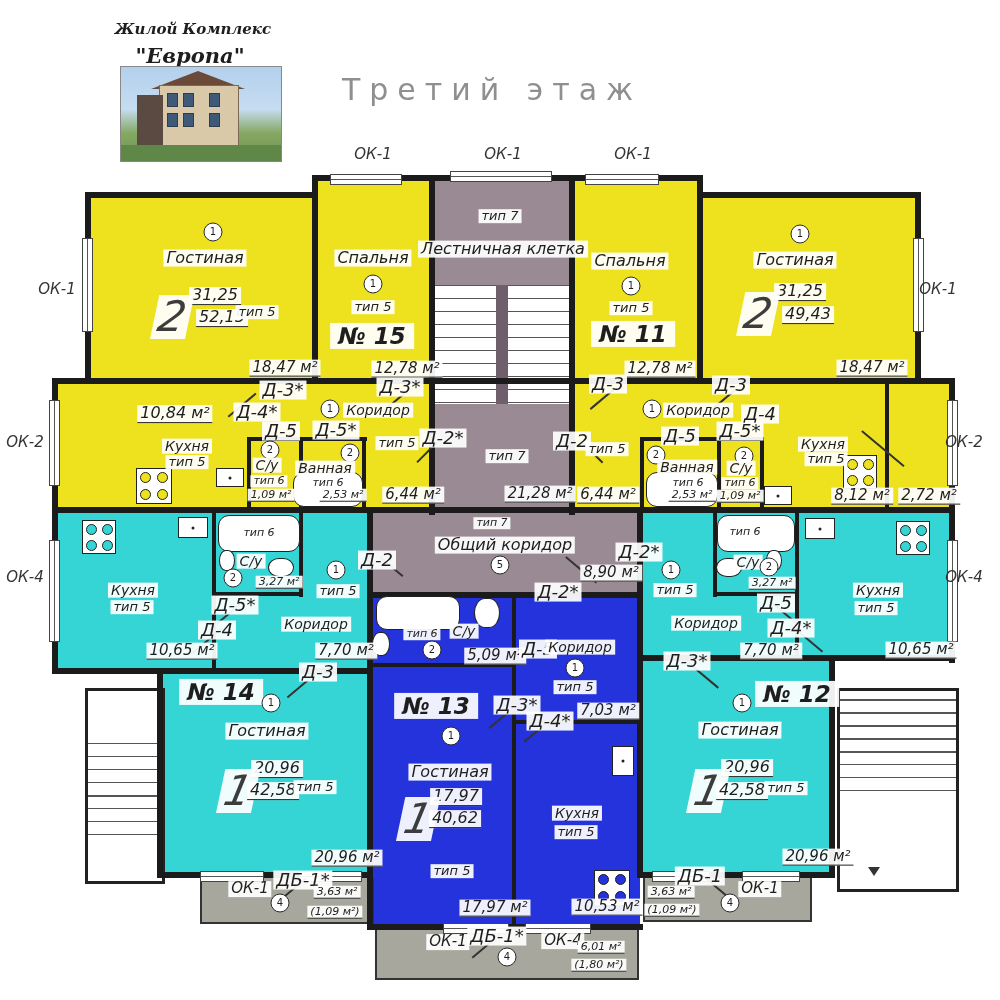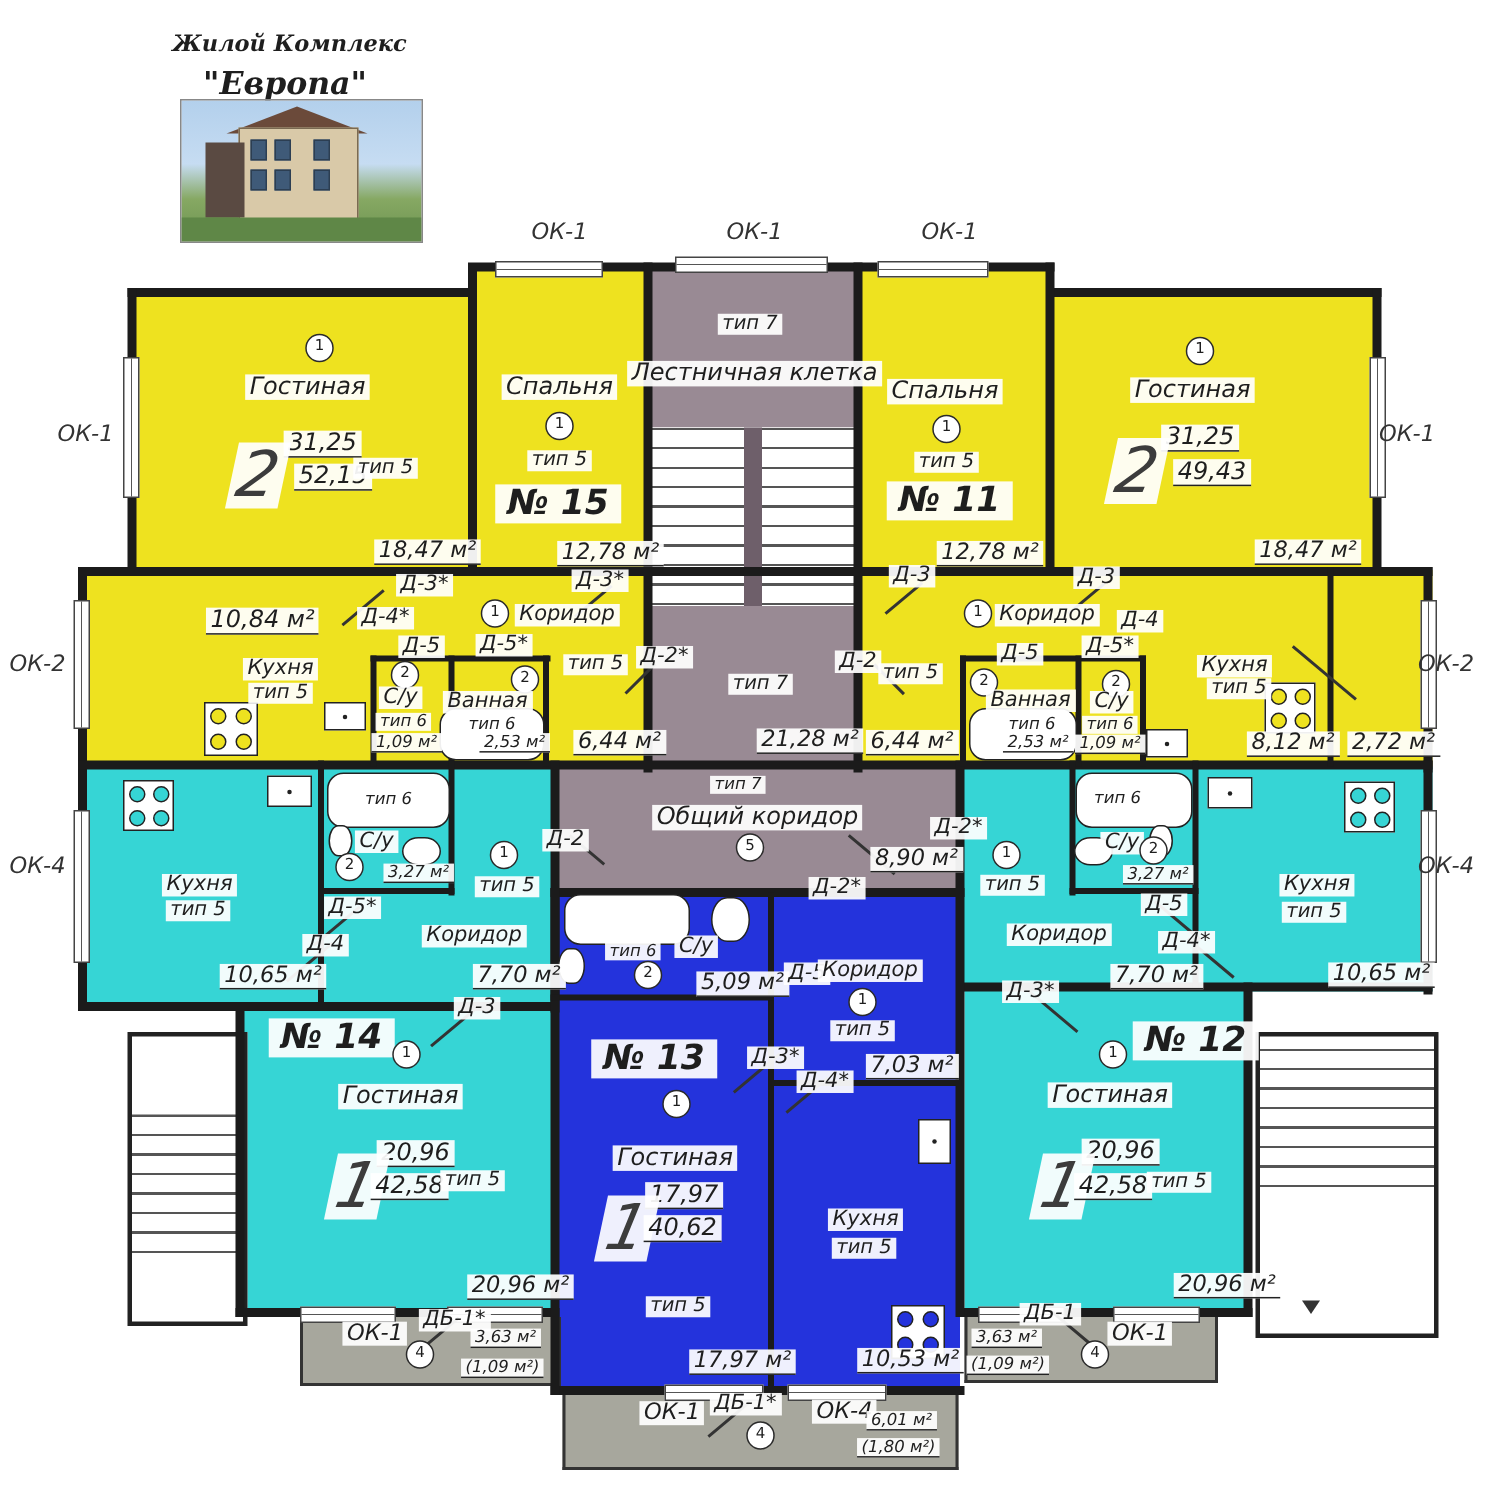--- a/index.html
+++ b/index.html
@@ -18,21 +18,21 @@
   .wlp{font-size:15px;}
   .rm{font-size:16px;}
   .rms{font-size:14px;}
   .tp{font-size:13px;}
   .tps{font-size:11px;}
   .ar{font-size:15px;border-bottom:1.5px solid #222;}
   .ars{font-size:11px;border-bottom:1.5px solid #222;}
   .aru{font-size:16px;border-bottom:1.5px solid #222;}
   .bgn{font-size:42px;color:#3c3c3c;transform:translate(-50%,-50%) skewX(-12deg);padding:0 4px;}
   .ap{font-size:23px;font-weight:bold;padding:1px 8px;}
-  .dr{font-size:14px;}
+  .dr{font-size:18px;}
   .ci{width:17px;height:17px;border:1.5px solid #2a2a2a;border-radius:50%;font-size:10px;
       font-style:normal;display:flex;align-items:center;justify-content:center;background:#fff;padding:0;}
   .title{font-size:30px;letter-spacing:9px;color:#8f8f8f;background:transparent;font-style:normal;}
   .lg1{font-size:15px;font-weight:bold;background:transparent;font-family:"DejaVu Serif",serif;}
   .lg2{font-size:21px;font-weight:bold;background:transparent;font-family:"DejaVu Serif",serif;}
   
   .stove{position:absolute;background:#fff;border:1.5px solid #222;display:grid;
          grid-template-columns:1fr 1fr;place-items:center;}
   .stove b{width:9px;height:9px;border:1.5px solid #222;border-radius:50%;background:var(--dot,#eee);}
   .bath{position:absolute;background:#fff;border:1.5px solid #222;border-radius:11px;}
@@ -57,20 +57,21 @@
   #photo .winr{position:absolute;width:9px;height:12px;background:#3f5a78;border:1px solid #2c3e52;}
   #photo .grass{position:absolute;left:0;bottom:0;width:100%;height:16px;background:#5f8747;}
 </style>
 </head>
 <body>
 
 <div id="stage">
 
   <div class="lb lg1" style="left:193px;top:30px">Жилой Комплекс</div>
   <div class="lb lg2" style="left:190px;top:56px">"Европа"</div>
+  <div class="lb title" style="left:492px;top:90px">Третий этаж</div>
 
   <div id="photo">
     <div class="roof"></div>
     <div class="bld"></div>
     <div class="wingL"></div>
     <div class="winr" style="left:46px;top:26px"></div>
     <div class="winr" style="left:62px;top:26px"></div>
     <div class="winr" style="left:88px;top:26px"></div>
     <div class="winr" style="left:46px;top:46px"></div>
     <div class="winr" style="left:62px;top:46px"></div>

